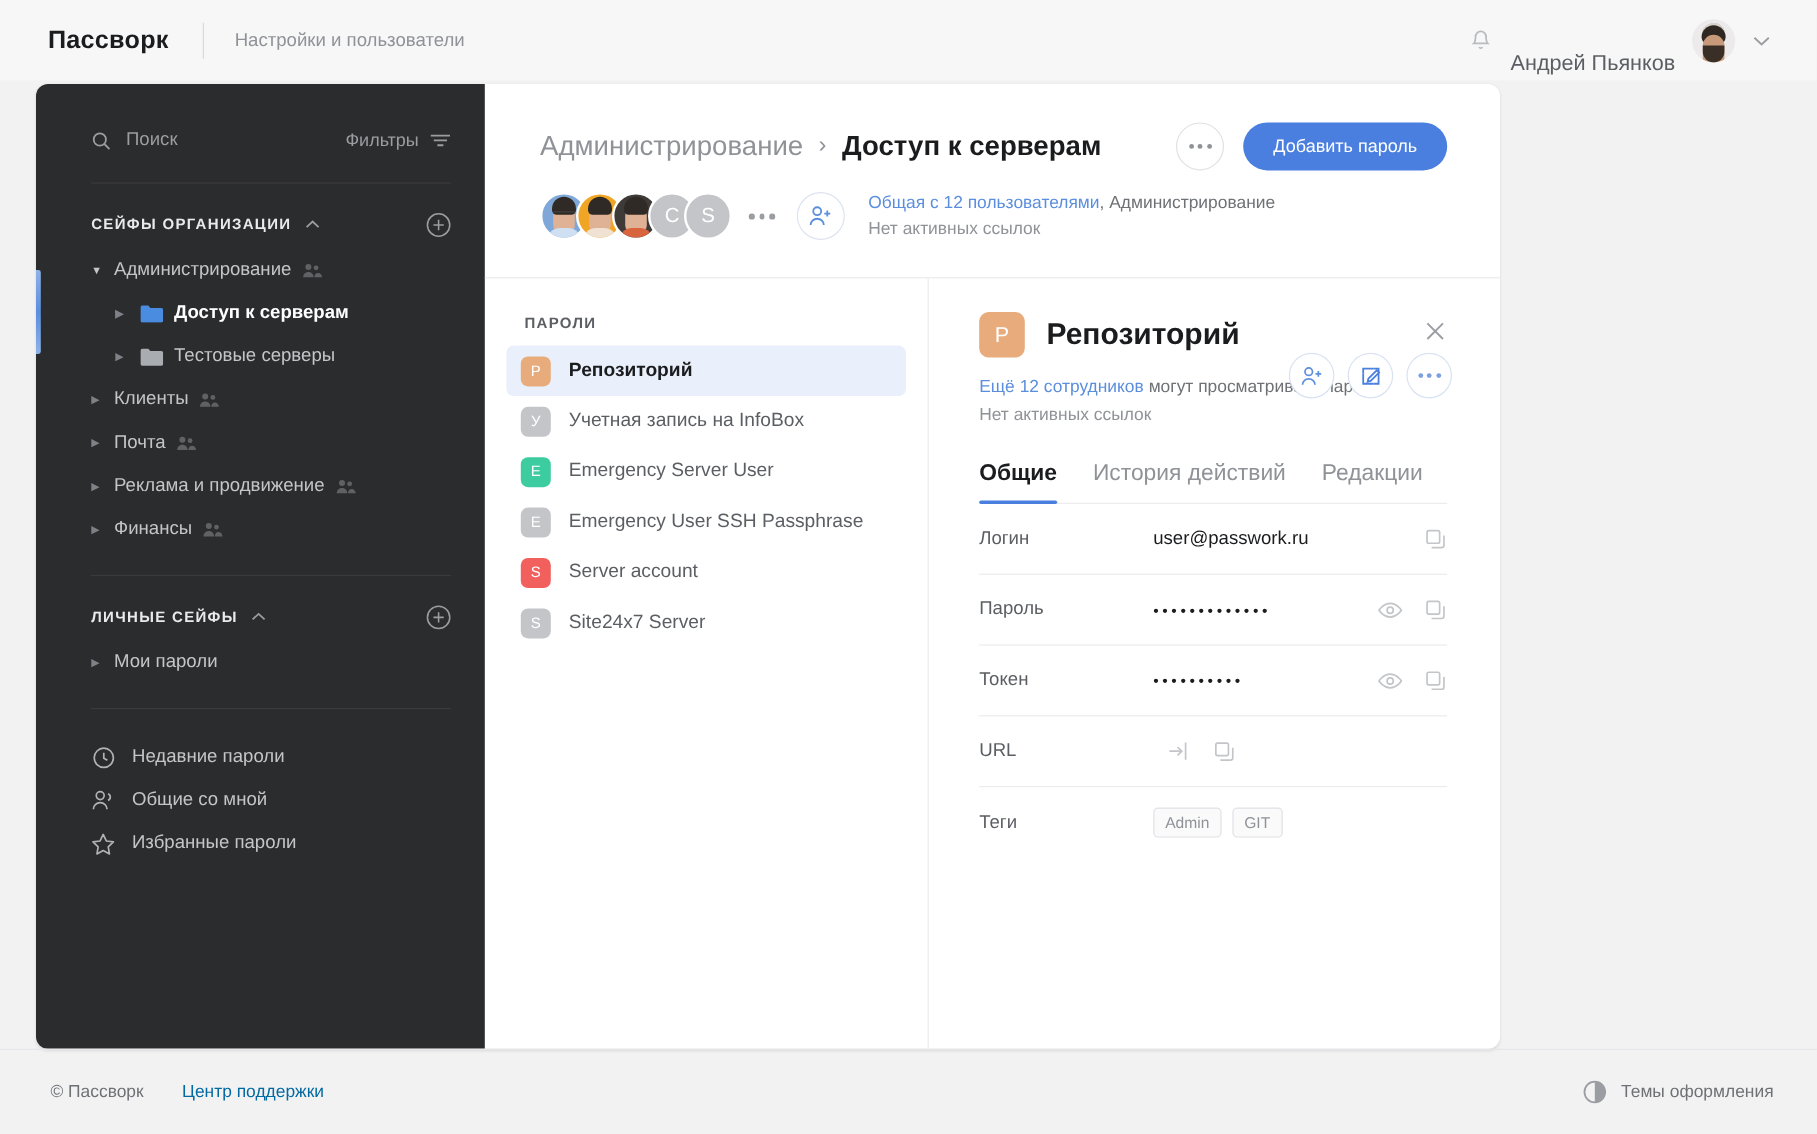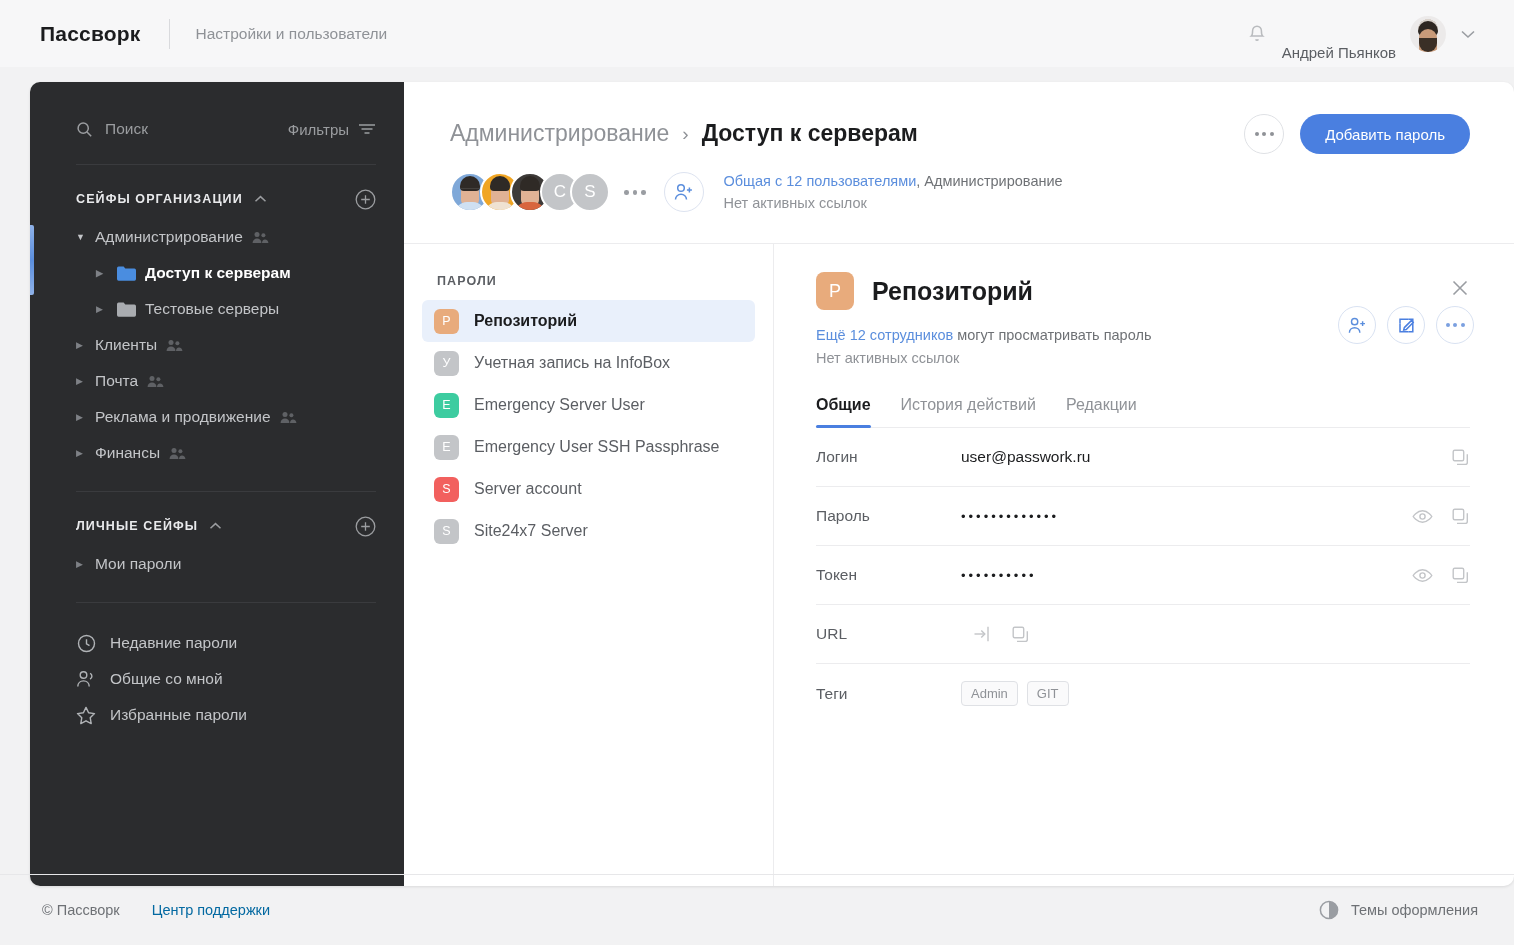--- a/index.html
+++ b/index.html
@@ -18,21 +18,21 @@
     display: flex; align-items: center;
   }
   .brand {
     margin-left: 40px; font-size: 21px; font-weight: bold; color: #1b1c1e;
     letter-spacing: .2px;
   }
   .topbar-divider { width: 1px; height: 30px; background: #d9dadd; margin: 0 26px 0 28px; }
   .topbar-section { font-size: 15.5px; color: #8f9297; }
   .topbar-right { margin-left: auto; display: flex; align-items: center; margin-right: 38px; gap: 14px; }
   .bell { width: 22px; height: 22px; display:block; }
-  .username { font-size: 15px; color: #5b5e63; margin-top: 37px; }
+  .username { font-size: 18px; color: #5b5e63; margin-top: 37px; }
   .avatar-me {
     width: 36px; height: 36px; border-radius: 50%;
     background: radial-gradient(circle at 50% 36%, #d9d2cc 0 34%, #eceaea 34% 100%);
     position: relative; overflow: hidden;
   }
   .avatar-me::before {
     content:""; position:absolute; left:8px; top:5px; width:20px; height:16px;
     background:#2e2722; border-radius: 10px 10px 6px 6px;
   }
   .avatar-me::after {
@@ -40,21 +40,21 @@
     background:#c89a79; border-radius: 9px 9px 4px 4px;
   }
   .avatar-face-hair {
     position:absolute; left:9px; top:22px; width:18px; height:14px;
     background:#3a2f26; border-radius: 0 0 9px 9px; z-index:2;
   }
   .chev-down { color:#9a9da2; font-size: 16px; line-height: 1; }
 
   
   .card {
-    position: absolute; left: 30px; top: 82px; width: 1484px; height: 804px;
+    position: absolute; left: 30px; top: 70px; width: 1220px; height: 804px;
     background: #ffffff; border-radius: 10px; overflow: hidden;
     box-shadow: 0 1px 3px rgba(0,0,0,.10);
     display: flex;
   }
   .accent-bar {
     position: absolute; left: 30px; top: 225px; width: 4px; height: 70px;
     background: linear-gradient(180deg,#8fb2e8,#5b8edd,#8fb2e8);
     z-index: 5; border-radius: 0 2px 2px 0;
   }
 
@@ -180,21 +180,21 @@
   .close-x { position: absolute; right: 44px; top: 34px; width: 20px; height: 20px; }
   .detail-sub { margin-top: 14px; line-height: 1.6; }
   .detail-sub .l1 { font-size: 14.5px; color: #6e7175; }
   .detail-sub .l2 { font-size: 14.5px; color: #8f9297; }
   .detail-icon-row { position: absolute; right: 40px; top: 62px; display: flex; gap: 11px; }
   .icon-circle {
     width: 38px; height: 38px; border-radius: 50%; border: 1px solid #d9e2f2;
     display:flex; align-items:center; justify-content:center; background:#fff;
   }
   .tabs { display: flex; gap: 30px; margin-top: 26px; border-bottom: 1px solid #ececee; }
-  .tab { font-size: 16px; color: #8f9297; padding-bottom: 13px; position: relative; }
+  .tab { font-size: 19px; color: #8f9297; padding-bottom: 13px; position: relative; }
   .tab.active { color: #1b1c1e; font-weight: bold; }
   .tab.active::after {
     content:""; position:absolute; left:0; right:0; bottom:-1px; height:3px; background:#4a7fe0; border-radius:2px;
   }
   .field-row {
     display: flex; align-items: center; height: 59px; border-bottom: 1px solid #ececee;
   }
   .field-row.last { border-bottom: none; }
   .field-label { width: 145px; flex: 0 0 145px; font-size: 15.5px; color: #5b5e63; }
   .field-value { font-size: 15.5px; color: #1b1c1e; flex: 1 1 auto; min-width: 0; }

